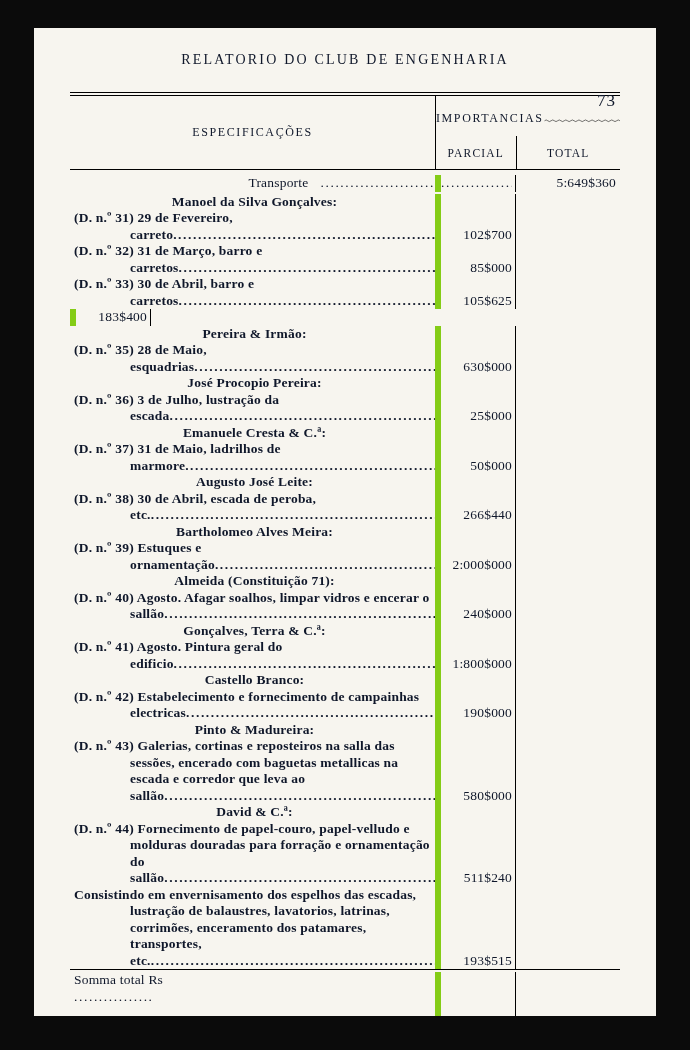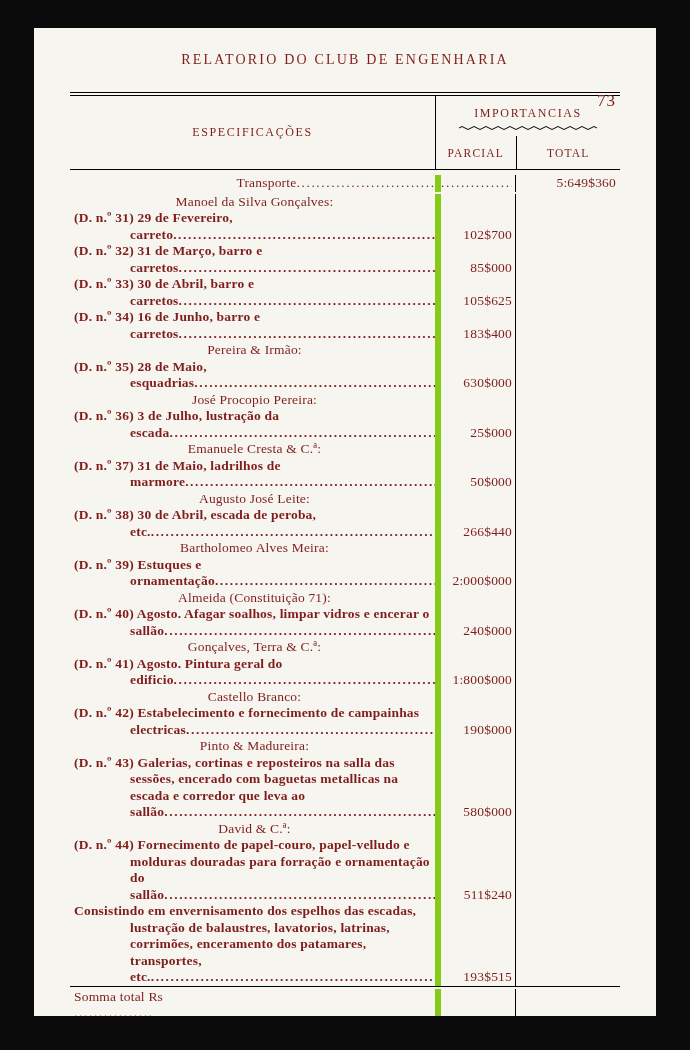--- a/index.html
+++ b/index.html
@@ -5,41 +5,41 @@
   * { margin:0; padding:0; box-sizing:border-box; }
   html,body { width:690px; height:1050px; }
   body {
     background:#0b0b0b;
     position:relative;
     font-family:"Liberation Serif","DejaVu Serif",serif;
   }
   .page {
     position:absolute; left:34px; top:28px;
     width:622px; height:988px;
-    background:#f7f5ef; color:#7f1d1d;
+    background:#f7f5ef; color:#0f172a;
     overflow:hidden;
   }
   
   .hdr { position:relative; padding-top:22px; text-align:center; }
   .hdr-title { font-size:14px; letter-spacing:2.2px; display:inline-block; }
   .hdr-num { position:absolute; right:40px; top:19px; font-size:17px; letter-spacing:1px;margin-top:44px; }
   
   .table {
     margin:24px 36px 0;
     border-top:4px double #000;
     border-bottom:2px solid #000;
   }
   .thead { display:flex; border-bottom:1px solid #000; }
   .th-specs {
     flex:1; display:flex; align-items:center; justify-content:center;
     font-size:12px; letter-spacing:1.6px;
   }
   .th-right { width:185px; border-left:1px solid #000; }
   .th-imp {
-    height:40px; display:flex; flex-direction:column;
+    height:40px; display:flex; flex-direction:row;
     align-items:center; justify-content:center;
     font-size:12px; letter-spacing:1.6px; padding-top:5px;
   }
   .th-imp svg { margin-top:3px; display:block; }
   .th-sub { display:flex; height:33px; }
   .th-parcial, .th-total {
     display:flex; align-items:center; justify-content:center;
     font-size:11.5px; letter-spacing:1.2px;
   }
   .th-parcial { width:80px; }
@@ -52,24 +52,24 @@
     width:80px; border-left:6px solid #84cc16;
     display:flex; align-items:flex-end; justify-content:flex-end;
     padding-right:3px; overflow:hidden;
   }
   .c-total {
     width:105px; border-left:1px solid #000;
     display:flex; align-items:flex-end; justify-content:flex-end;
     padding-right:4px; overflow:hidden;
   }
   .r-carry { padding:5px 0 2px; }
-  .r-carry .c-specs { display:flex; }
+  .r-carry .c-specs { display:flex;gap:12px; }
   .r-carry .spacer { flex:0 0 45%; }
   .r-carry .label { white-space:nowrap; }
-  .r-group .c-specs { text-align:center; }
+  .r-group .c-specs { text-align:center;font-weight:bold; }
   .r-item .label.hang { display:block; padding-left:56px; text-indent:-56px;font-weight:bold; }
   .r-total { border-top:1px solid #000; padding:2px 0 3px; }
   .r-total .c-specs { display:flex;flex-direction:column; }
   .r-total .flexspacer { flex:1; }
   .r-total .label { white-space:nowrap; }
   .dotsfixed { width:78px; overflow:hidden; white-space:nowrap; flex:0 0 78px; }
   .dotfill { flex:1; min-width:0; overflow:hidden; white-space:nowrap; }
   .leader::after, .dotfill::after, .dotsfixed::after {
     content:"..........................................................................................................................................................";
     letter-spacing:1.6px;
@@ -141,23 +141,20 @@
         <div class="trow r-item">
           <div class="c-specs">
             <span class="label hang leader">(D. n.º 33) 30 de Abril, barro e carretos</span>
           </div>
           <div class="c-parcial">
             <span class="val">105$625</span>
           </div>
           <div class="c-total"></div>
         </div>
         <div class="trow r-item">
-          <div class="c-specs">
-            <span class="label hang leader">(D. n.º 34) 16 de Junho, barro e carretos</span>
-          </div>
           <div class="c-parcial">
             <span class="val">183$400</span>
           </div>
           <div class="c-total"></div>
         </div>
         <div class="trow r-group">
           <div class="c-specs"><span class="label">Pereira &amp; Irmão:</span></div>
           <div class="c-parcial"></div>
           <div class="c-total"></div>
         </div>

